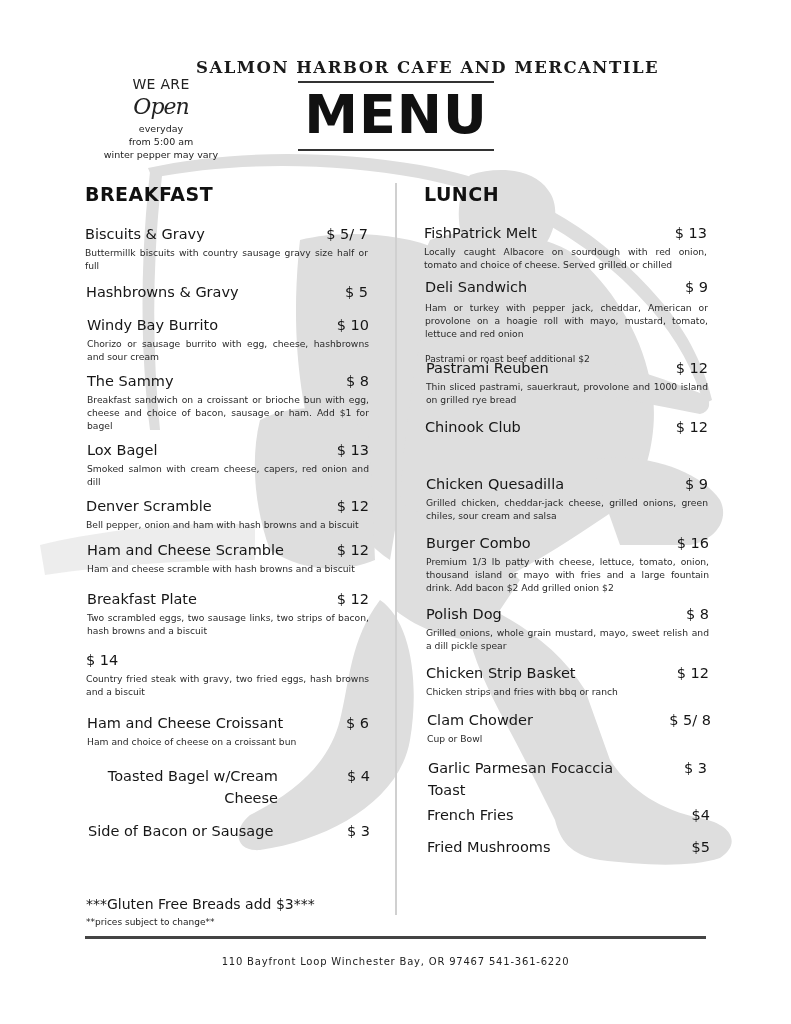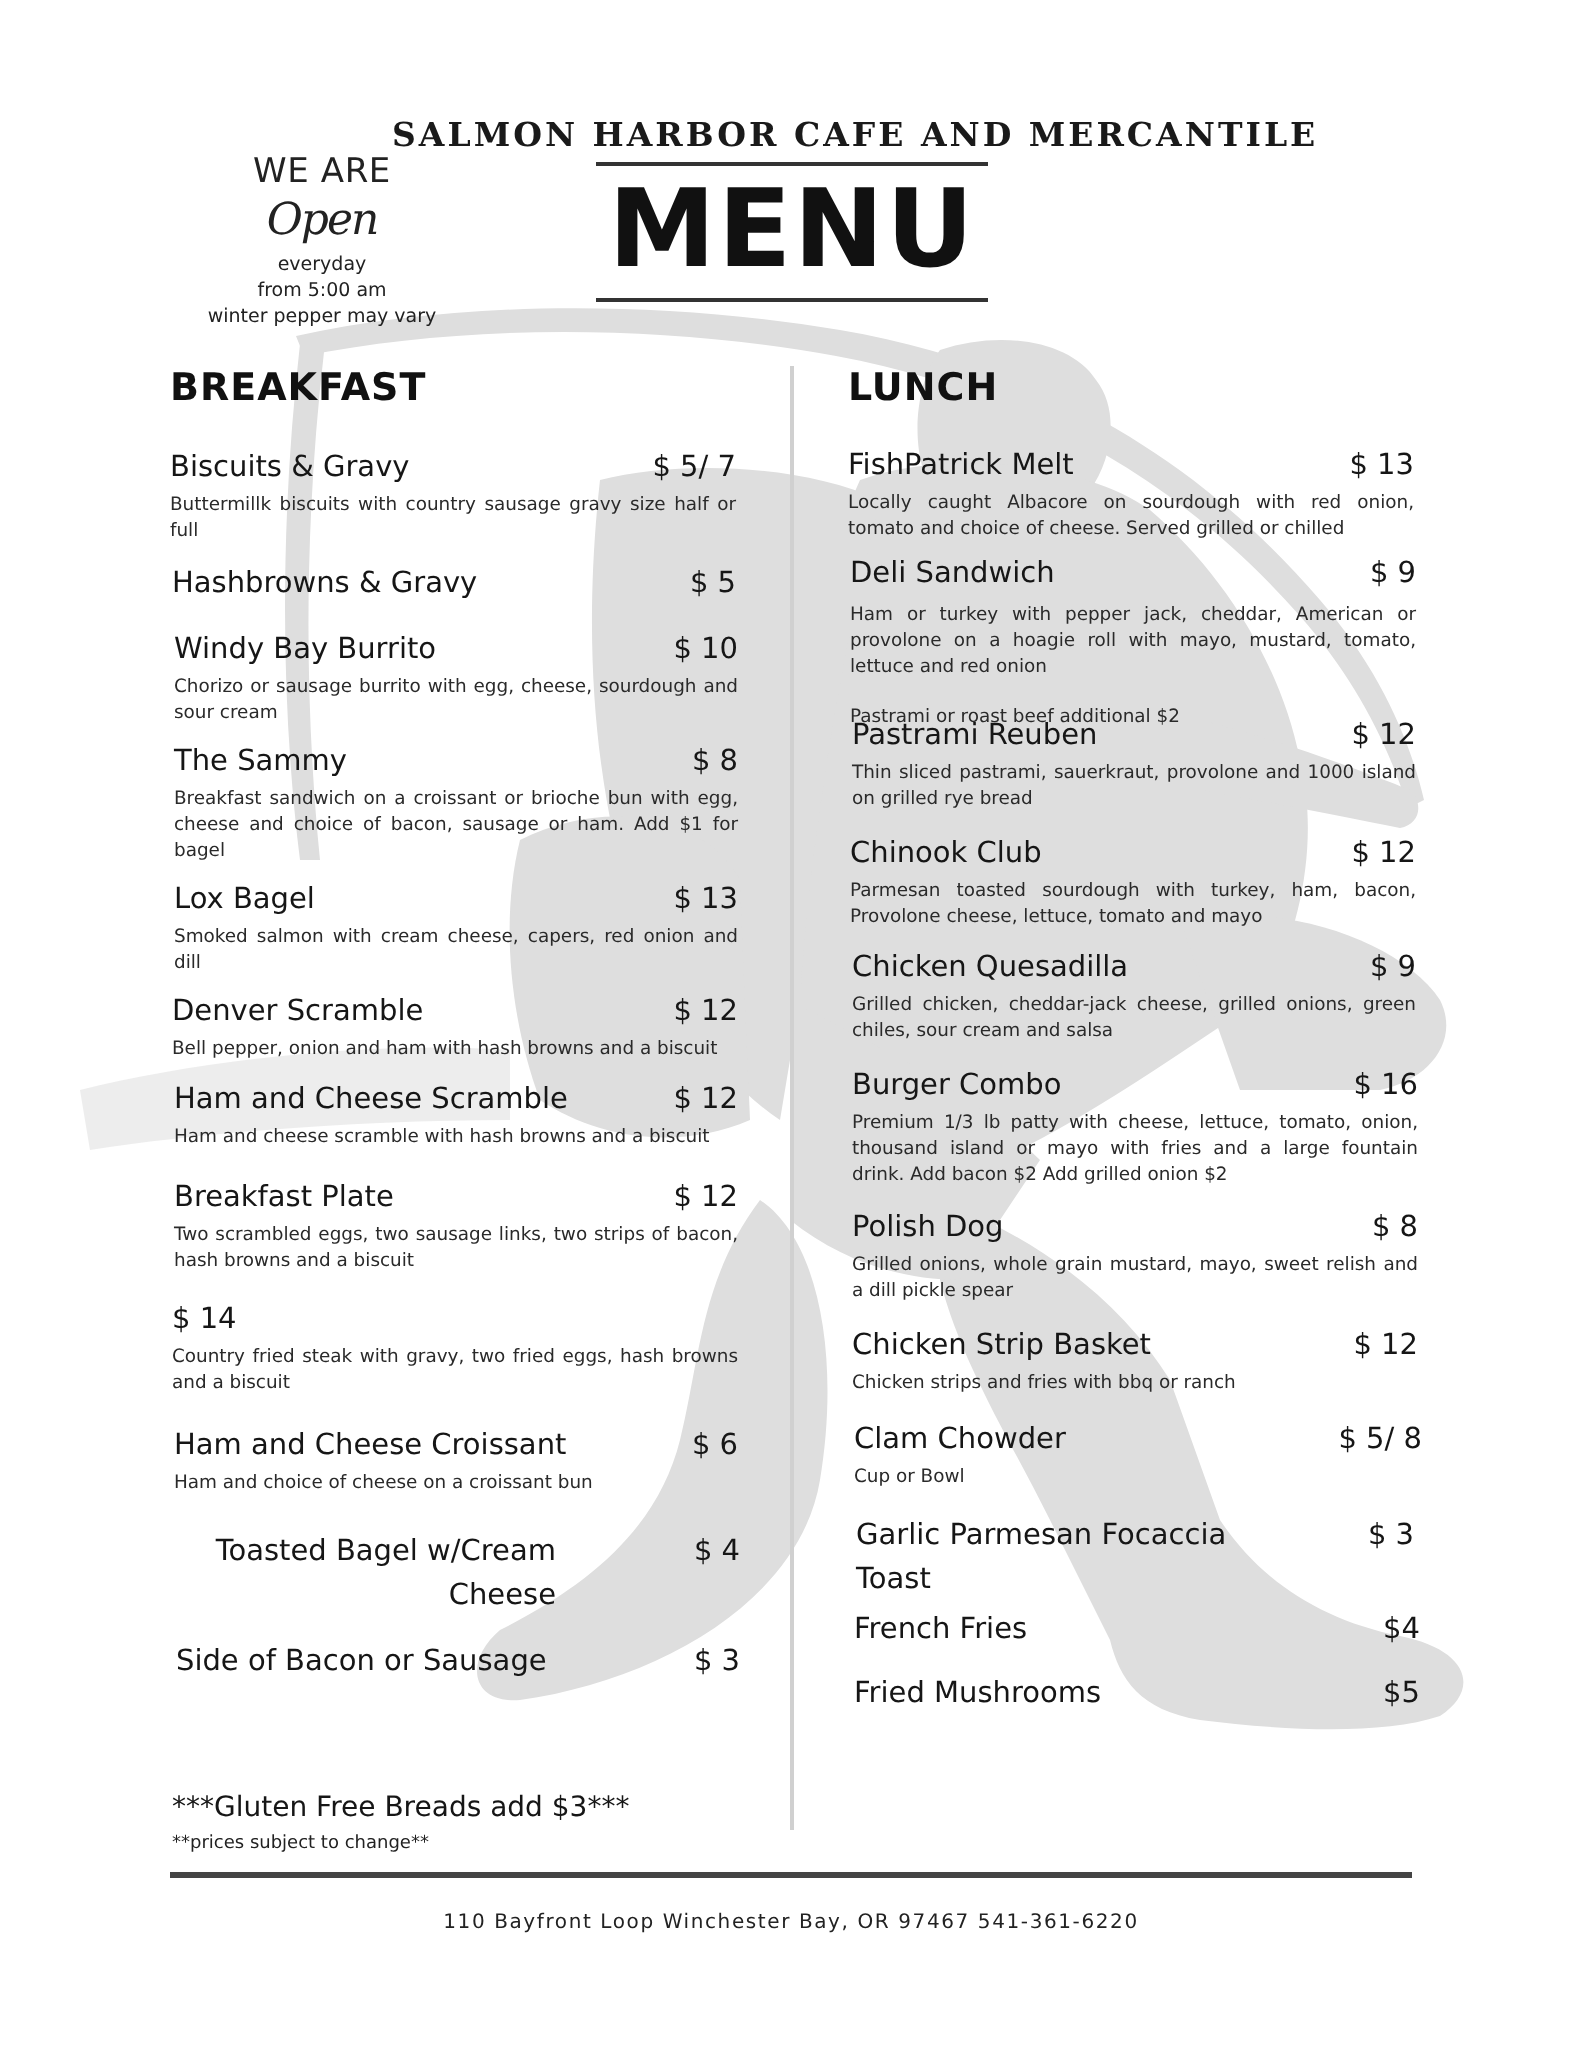--- a/index.html
+++ b/index.html
@@ -16,21 +16,21 @@
     .rule { position: absolute; background: #333; z-index: 2; }
     .rule.top { left: 298px; top: 81px; width: 196px; height: 2px; }
     .rule.bottom { left: 298px; top: 149px; width: 196px; height: 2px; }
     .menu-title {
       position: absolute; left: 296px; top: 84px; width: 200px; text-align: center;
       font-family: "DejaVu Sans", sans-serif; font-weight: bold; font-size: 54px; letter-spacing: 1px;
       color: #111; z-index: 2; line-height: 62px;
     }
 
     .open-block { position: absolute; left: 100px; top: 76px; width: 122px; text-align: center; z-index: 2; color: #222; }
-    .open-block .we-are { font-size: 17px; letter-spacing: 0.3px; }
+    .open-block .we-are { font-size: 14px; letter-spacing: 0.3px; }
     .open-block .open-script { font-family: "DejaVu Serif", serif; font-style: italic; font-size: 22px; line-height: 30px; letter-spacing: -1px; }
     .open-block .small { font-size: 9.5px; line-height: 13px; }
 
     .divider-v { position: absolute; left: 395px; top: 183px; width: 2px; height: 732px; background: #d0d0d0; z-index: 2; }
     .divider-h { position: absolute; left: 85px; top: 936px; width: 621px; height: 3px; background: #444; z-index: 2; }
 
     .section-title { position: absolute; font-weight: bold; font-size: 19px; letter-spacing: 0.5px; z-index: 2; color: #111; }
 
     .item { position: absolute; z-index: 2; }
     .item-head { display: flex; justify-content: space-between; align-items: flex-start; }
@@ -104,21 +104,21 @@
       <span class="item-name">Hashbrowns &amp; Gravy</span>
       <span class="item-price">$ 5</span>
     </div>
 </div>
 
 <div class="item" style="left:87px; top:314px; width:282px;">
   <div class="item-head">
       <span class="item-name">Windy Bay Burrito</span>
       <span class="item-price">$ 10</span>
     </div>
-  <div class="item-desc">Chorizo or sausage burrito with egg, cheese, sourdough and sour cream</div>
+  <div class="item-desc">Chorizo or sausage burrito with egg, cheese, hashbrowns and sour cream</div>
 </div>
 
 <div class="item" style="left:87px; top:370px; width:282px;">
   <div class="item-head">
       <span class="item-name">The Sammy</span>
       <span class="item-price">$ 8</span>
     </div>
   <div class="item-desc">Breakfast sandwich on a croissant or brioche bun with egg, cheese and choice of bacon, sausage or ham.  Add $1 for bagel</div>
 </div>
 
@@ -208,21 +208,20 @@
       <span class="item-price">$ 12</span>
     </div>
   <div class="item-desc">Thin sliced pastrami, sauerkraut, provolone and 1000 island on grilled rye bread</div>
 </div>
 
 <div class="item" style="left:425px; top:416px; width:283px;">
   <div class="item-head">
       <span class="item-name">Chinook Club</span>
       <span class="item-price">$ 12</span>
     </div>
-  <div class="item-desc">Parmesan toasted sourdough with turkey, ham, bacon, Provolone cheese, lettuce, tomato and mayo</div>
 </div>
 
 <div class="item" style="left:426px; top:473px; width:282px;">
   <div class="item-head">
       <span class="item-name">Chicken Quesadilla</span>
       <span class="item-price">$ 9</span>
     </div>
   <div class="item-desc">Grilled chicken, cheddar-jack cheese, grilled onions, green chiles, sour cream and salsa</div>
 </div>
 

